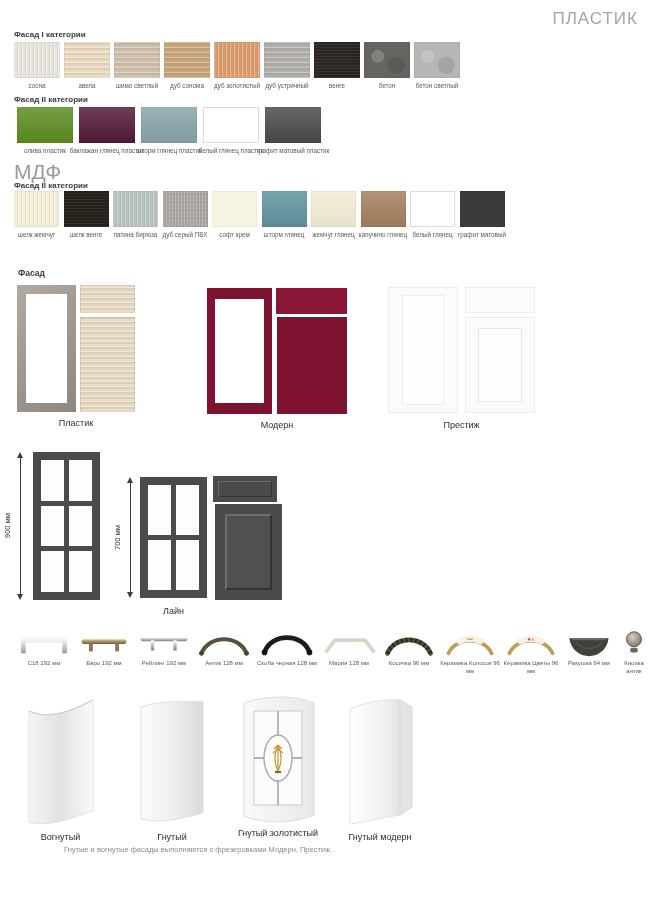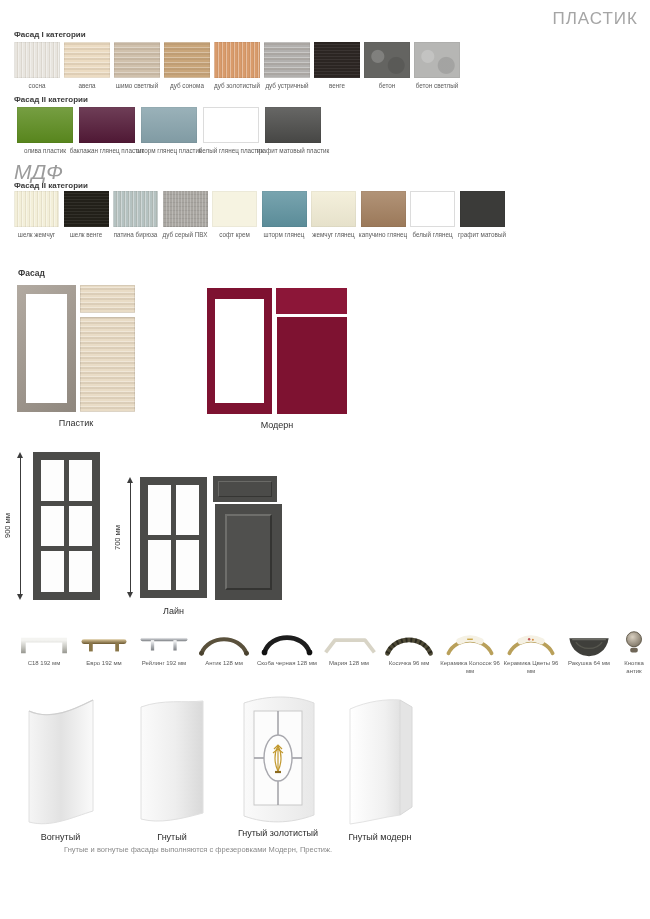--- a/index.html
+++ b/index.html
@@ -1,21 +1,21 @@
 <!DOCTYPE html>
 <html><head>
 <meta charset="utf-8">
 <style>
   html,body{margin:0;padding:0;background:#fff;}
   body{font-family:"Liberation Sans", sans-serif; color:#333;}
   .page{position:relative;width:650px;height:919px;background:#fff;overflow:hidden;}
 
   .pagetitle{position:absolute;top:9px;right:12px;font-size:17px;letter-spacing:1px;color:#a5a5a5;}
   .sechead{position:absolute;font-size:8px;font-weight:bold;color:#3a3a3a;}
-  .bigsec{position:absolute;font-size:21px;color:#9b9b9b;font-style:italic;}
+  .bigsec{position:absolute;font-size:21px;color:#9b9b9b;}
 
   .srow{position:absolute;display:flex;}
   .si{flex:0 0 auto;}
   .sw{height:36px;box-shadow:inset 0 0 0 1px rgba(0,0,0,.04);}
   .sw.white{box-shadow:inset 0 0 0 1px #dcdcdc;}
   .sl{font-size:6.3px;color:#5a5a5a;text-align:center;margin-top:4px;line-height:1.25;}
   .nw .sl{white-space:nowrap;width:140%;margin-left:-20%;}
   .row1{left:14px;top:42px;gap:4px;} .row1 .si{width:46px;}
   .row2{left:17px;top:107px;gap:6px;} .row2 .si{width:56px;} .row2 .sl{width:142%;margin-left:-21%;}
   .row3{left:14px;top:191px;gap:4.5px;} .row3 .si{width:45px;}
@@ -186,20 +186,30 @@
 
   <div class="fgroup" style="left:207px;top:288px;width:124px;height:142px;">
     <div class="glassdoor" style="left: 0px; top: 0px; width: 65px; height: 126px; background-color: rgb(126, 18, 49);">
       <div class="inner" style="inset:11px 8px;"></div>
     </div>
     <div style="position: absolute; left: 69px; top: 0px; width: 71px; height: 26px; background-color: rgb(140, 22, 56);"></div>
     <div style="position: absolute; left: 70px; top: 29px; width: 70px; height: 97px; background-color: rgb(126, 18, 49);"></div>
     <div class="flabel" style="left:0;top:132px;width:140px;">Модерн</div>
   </div>
 
+  <div class="fgroup" style="left:388px;top:287px;width:147px;height:143px;">
+    <div class="glassdoor" style="left: 0px; top: 0px; width: 70px; height: 126px; border: 1px solid rgb(235, 235, 235); box-sizing: border-box; background-color: rgb(251, 251, 251);">
+      <div class="inner" style="inset:7px 13px;border:1px solid #ececec;background:#fefefe;"></div>
+    </div>
+    <div style="position:absolute;left:77px;top:0;width:70px;height:26px;background:#fbfbfb;border:1px solid #ebebeb;box-sizing:border-box;"></div>
+    <div style="position:absolute;left:77px;top:30px;width:70px;height:96px;background:#fbfbfb;border:1px solid #ebebeb;box-sizing:border-box;">
+      <div style="position:absolute;inset:10px 12px;border:1px solid #e6e6e6;background:#fdfdfd;"></div>
+    </div>
+    <div class="flabel" style="left:0;top:133px;width:147px;">Престиж</div>
+  </div>
 
   <div class="dimtext" style="left:2px;top:452px;height:148px;width:11px;">900 мм</div>
   <div class="varrow" style="left:16px;top:452px;height:148px;">
       <div class="aline"></div>
     </div>
   <div class="ldoor g23" style="left: 33px; top: 452px; width: 67px; height: 148px; background-color: rgb(75, 75, 73);">
     <div class="pane"></div>
       <div class="pane"></div>
     <div class="pane"></div>
       <div class="pane"></div>

